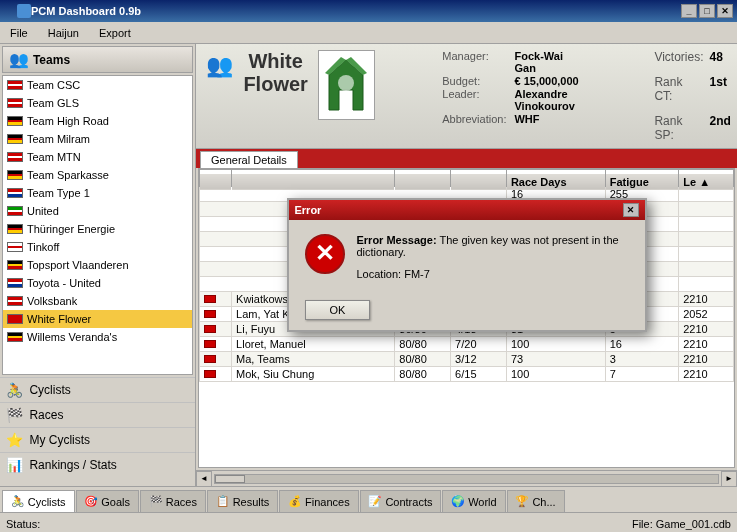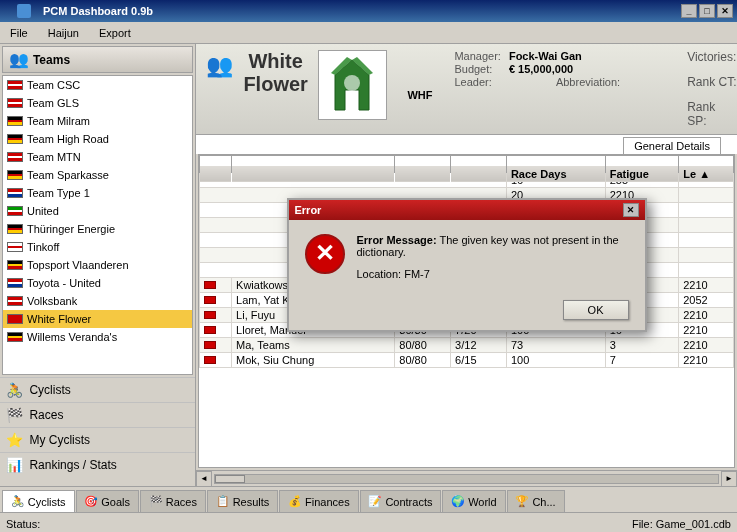--- a/index.html
+++ b/index.html
@@ -18,21 +18,21 @@
       background: linear-gradient(to bottom, #0a246a, #3a6ea5);
       color: white;
       height: 22px;
       display: flex;
       align-items: center;
       justify-content: space-between;
       padding: 0 4px;
       font-size: 11px;
       font-weight: bold;
     }
-    .title-bar-left { display: flex; align-items: center; gap: 12px; padding-left: 13px; }
+    .title-bar-left { display: flex; align-items: center; gap: 0; padding-left: 13px; }
     .title-bar-icon { width: 14px; height: 14px; background: #4a8fd4; border-radius: 2px; }
     .title-bar-buttons { display: flex; gap: 2px; }
     .title-bar-btn {
       width: 16px; height: 14px;
       background: #c0c0c0;
       border: 1px solid #888;
       font-size: 9px;
       display: flex; align-items: center; justify-content: center;
       cursor: pointer;
       color: #000;
@@ -206,24 +206,23 @@
     
     .rank-info {
       display: grid;
       grid-template-columns: auto auto;
       gap: 11px 6px;
       font-size: 12px;
     }
 
     
     .details-tab-bar {
-      background: #ffffff;
-      padding: 2px 16px 0 4px;
-      display: flex;
-      justify-content: flex-end;
+      background: #b91c1c;
+      padding: 2px 4px 0 4px;
+      display: flex;
     }
 
     .details-tab {
       padding: 2px 10px;
       background: #c0bdb5;
       border: 1px solid #a0a0a0;
       border-bottom: none;
       cursor: pointer;
       font-size: 11px;
     }
@@ -247,21 +246,21 @@
       font-size: 11px;
     }
 
     .data-table th {
       background: linear-gradient(to bottom, #e0ddd8, #c8c5c0);
       border: 1px solid #a0a0a0;
       padding: 2px 4px;
       text-align: left;
       white-space: nowrap;
       position: sticky;
-      top: 10px;
+      top: 4px;
     }
 
     .data-table td {
       border: 1px solid #d8d5d0;
       padding: 1px 4px;
       white-space: nowrap;
     }
 
     .data-table tr:nth-child(even) td { background: #f5f5f0; }
     .data-table tr:nth-child(odd) td { background: white; }
@@ -361,21 +360,21 @@
     }
 
     .dialog-text {
       flex: 1;
       font-size: 11px;
     }
 
     .dialog-footer {
       padding: 6px 16px 10px;
       display: flex;
-      justify-content: flex-end;
+      justify-content: flex-start;
     }
 
     .ok-button {
       background: linear-gradient(to bottom, #f0f0e8, #d8d5cc);
       border: 1px solid #888;
       padding: 3px 24px;
       cursor: pointer;
       font-size: 11px;
       box-shadow: 1px 1px 2px rgba(0,0,0,0.3);
     }
@@ -437,25 +436,25 @@
       <div class="sidebar-list-item">
             <div class="sidebar-flag" style="background: linear-gradient(rgb(204, 0, 0) 33%, white 33%, white 66%, rgb(204, 0, 0) 66%);"></div>
             <span>Team CSC</span>
           </div>
           <div class="sidebar-list-item">
             <div class="sidebar-flag" style="background: linear-gradient(rgb(204, 0, 0) 33%, white 33%, white 66%, rgb(204, 0, 0) 66%);"></div>
             <span>Team GLS</span>
           </div>
           <div class="sidebar-list-item">
             <div class="sidebar-flag" style="background: linear-gradient(black 33%, rgb(204, 0, 0) 33%, rgb(204, 0, 0) 66%, rgb(255, 204, 0) 66%);"></div>
+            <span>Team High Road</span>
+          </div>
+          <div class="sidebar-list-item">
+            <div class="sidebar-flag" style="background: linear-gradient(black 33%, rgb(204, 0, 0) 33%, rgb(204, 0, 0) 66%, rgb(255, 204, 0) 66%);"></div>
             <span>Team Milram</span>
-          </div>
-          <div class="sidebar-list-item">
-            <div class="sidebar-flag" style="background: linear-gradient(black 33%, rgb(204, 0, 0) 33%, rgb(204, 0, 0) 66%, rgb(255, 204, 0) 66%);"></div>
-            <span>Team High Road</span>
           </div>
           <div class="sidebar-list-item">
             <div class="sidebar-flag" style="background: linear-gradient(rgb(204, 0, 0) 33%, white 33%, white 66%, rgb(204, 0, 0) 66%);"></div>
             <span>Team MTN</span>
           </div>
           <div class="sidebar-list-item">
             <div class="sidebar-flag" style="background: linear-gradient(black 33%, rgb(204, 0, 0) 33%, rgb(204, 0, 0) 66%, rgb(255, 204, 0) 66%);"></div>
             <span>Team Sparkasse</span>
           </div>
           <div class="sidebar-list-item">
@@ -537,20 +536,21 @@
             <circle cx="27" cy="28" r="8" fill="white" opacity="0.6"></circle>
           </svg>
         </div>
 
         <div class="team-info-grid">
           <span class="team-info-label">Manager:</span>
           <span class="team-info-value">Fock-Wai Gan</span>
           <span class="team-info-label">Budget:</span>
           <span class="team-info-value">€ 15,000,000</span>
           <span class="team-info-label">Leader:</span>
+          <span class="team-info-value">Alexandre Vinokourov</span>
           <span class="team-info-label">Abbreviation:</span>
           <span class="team-info-value">WHF</span>
         </div>
 
         <div style="display:flex;gap:10px;align-items:flex-start;">
           <div class="rank-info">
             <span class="team-info-label">Victories:</span>
             <span class="team-info-value">48</span>
             <span class="team-info-label">Rank CT:</span>
             <span class="team-info-value">1st</span>

